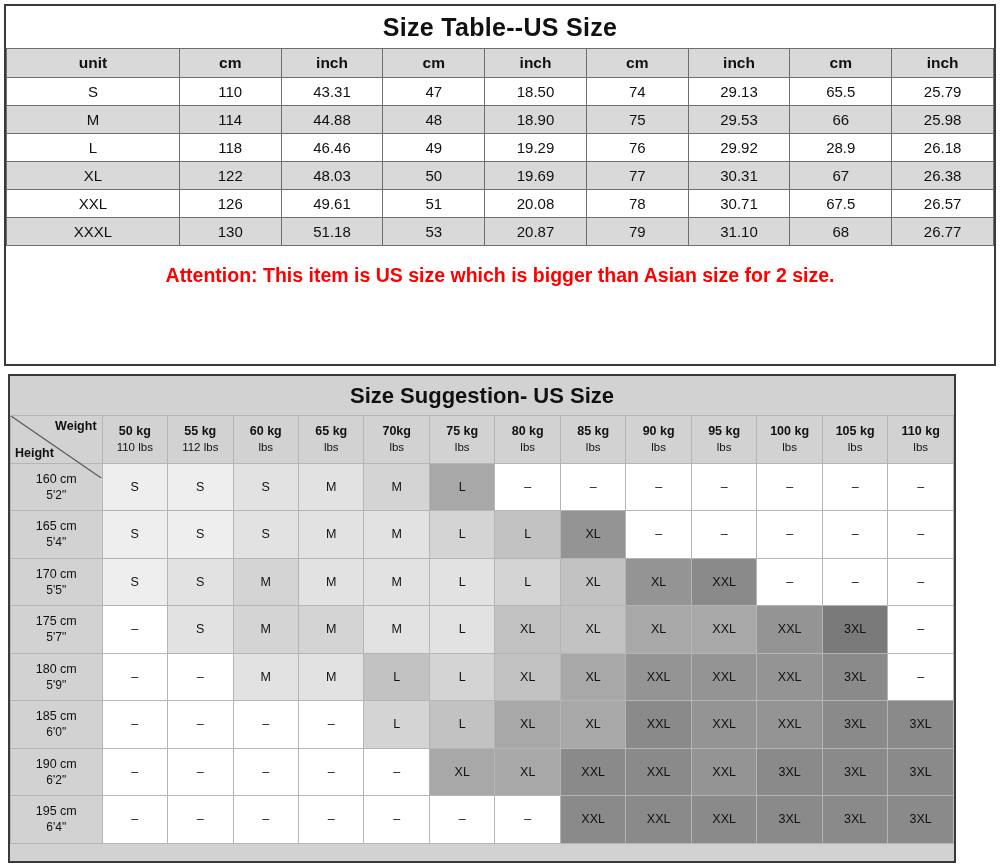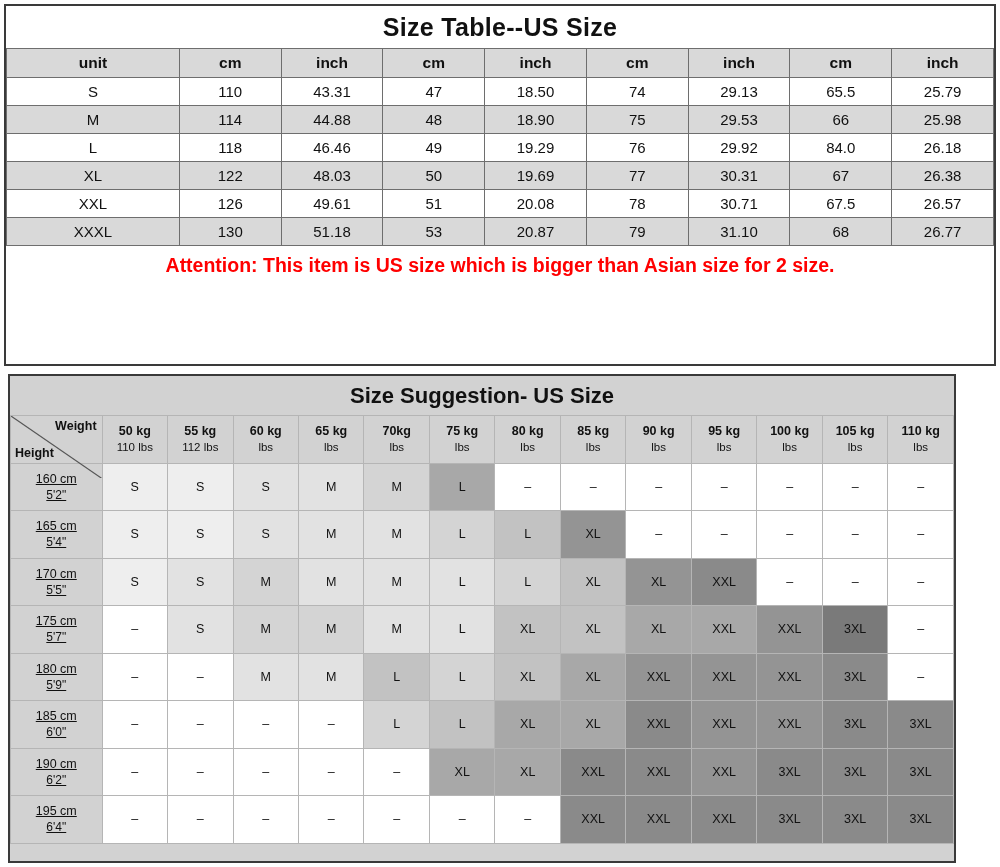--- a/index.html
+++ b/index.html
@@ -64,21 +64,21 @@
   }
   table.sizetable tr.hdr.shade td {
     background: #d9d9d9;
   }
   .attention {
     text-align: center;
     color: #ff0000;
     font-weight: bold;
     font-size: 19.5px;
     line-height: 31px;
-    padding-top: 4px;
+    padding-top: 14px;
   }
 
   
   .panel2 {
     position: absolute;
     left: 8px;
     top: 374px;
     width: 948px;
     height: 489px;
     border: 2px solid #3a3a3a;
@@ -139,21 +139,20 @@
     height: 66px;
     font-weight: normal;
   }
   td.whead .kg { display: block; font-weight: bold; font-size: 12.5px; }
   td.whead .lbs { display: block; font-size: 11.5px; }
   td.hhead {
     background: #d2d2d2 !important;
     font-size: 12px;
     line-height: 16px;
     width: 96px;
-    text-decoration: underline;
   }
   td.hhead .cm { display: block; font-weight: normal; font-size: 12.5px; }
   td.hhead .ft { display: block; font-size: 12px; }
 
   
   .s0 { background: #ffffff !important; }
   .s1 { background: #eeeeee !important; }
   .s2 { background: #e2e2e2 !important; }
   .s3 { background: #d4d4d4 !important; }
   .s4 { background: #c2c2c2 !important; }
@@ -218,21 +217,21 @@
           <td>25.98</td>
         </tr>
         <tr>
           <td>L</td>
           <td>118</td>
           <td>46.46</td>
           <td>49</td>
           <td>19.29</td>
           <td>76</td>
           <td>29.92</td>
-          <td>84.0</td>
+          <td>28.9</td>
           <td>26.18</td>
         </tr>
         <tr class="shade">
           <td>XL</td>
           <td>122</td>
           <td>48.03</td>
           <td>50</td>
           <td>19.69</td>
           <td>77</td>
           <td>30.31</td>

